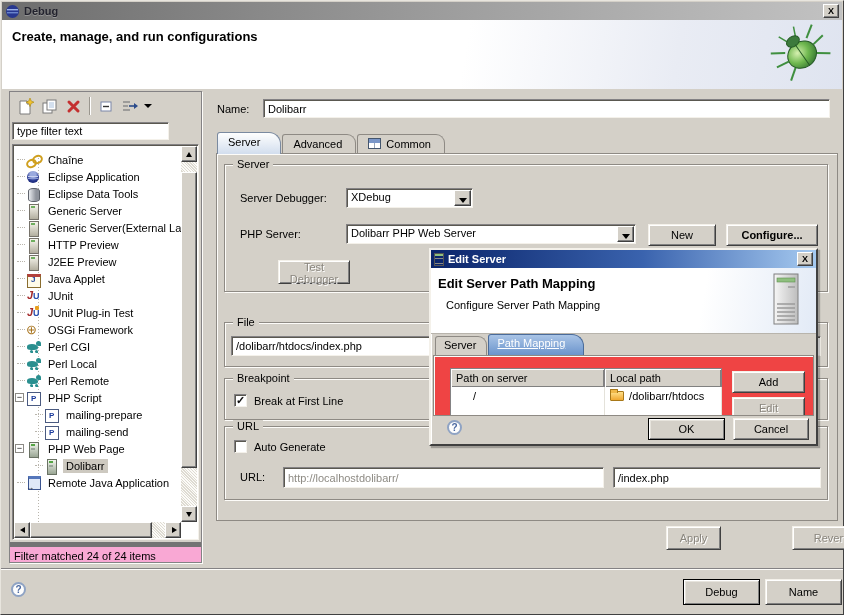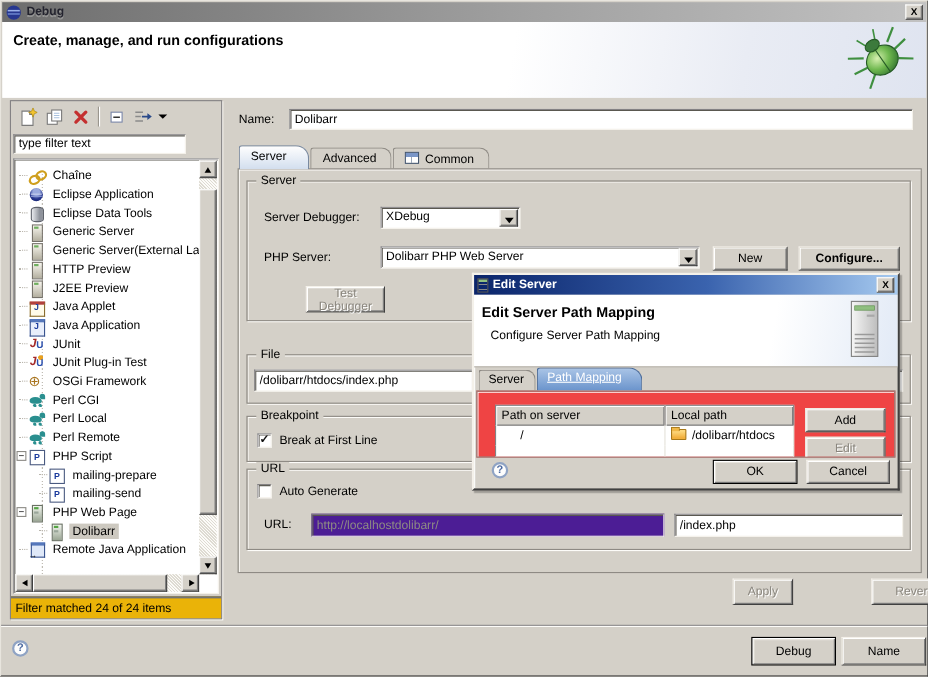--- a/index.html
+++ b/index.html
@@ -28,21 +28,21 @@
 
   
   .btn { background:#d4d0c8; border:1px solid; border-color:#f4f1ea #404040 #404040 #f4f1ea;
     box-shadow: inset 1px 1px 0 #fff, inset -1px -1px 0 #808080;
     font-family: inherit; font-size:11px; text-align:center; color:#000; }
   .btn.default { border:1px solid #000; box-shadow: inset 1px 1px 0 #fff, inset -1px -1px 0 #808080, inset 2px 2px 0 #e7e4dd; }
   .btn.disabled { color:#8a867e; text-shadow:1px 1px 0 #fff; }
   .sunken { background:#fff; border:1px solid; border-color:#848284 #f4f1ea #f4f1ea #848284;
     box-shadow: inset 1px 1px 0 #5a5850; }
   input.field { font-family: inherit; font-size:11px; padding:1px 4px; outline:none; }
-  input.field:disabled { background:#4c1d95; color:#8e8b84; }
+  input.field:disabled { background:#ffffff; color:#8e8b84; }
   .group { position:absolute; border:1px solid #8e8a84; box-shadow: 1px 1px 0 #fdfcf9, inset 1px 1px 0 #fdfcf9; }
   .group > .legend { position:absolute; top:-7px; left:8px; background:#d4d0c8; padding:0 4px; }
   .checkbox { display:inline-block; width:13px; height:13px; background:#fff; vertical-align:-2px;
     border:1px solid; border-color:#848284 #f4f1ea #f4f1ea #848284; box-shadow: inset 1px 1px 0 #5a5850;
     text-align:center; line-height:11px; font-size:11px; font-weight:bold; color:#111; }
   .checkbox::after { content:""; }
   .checkbox.checked::after { content:"\2713"; }
   .combo { position:absolute; height:20px; background:#fff; border:1px solid; border-color:#848284 #f4f1ea #f4f1ea #848284;
     box-shadow: inset 1px 1px 0 #5a5850; }
   .combo .cv { position:absolute; left:4px; top:2px; right:20px; white-space:nowrap; overflow:hidden; }
@@ -112,21 +112,21 @@
   .sb-btn { position:absolute; width:16px; height:16px; background:#d4d0c8; border:1px solid; border-color:#fff #404040 #404040 #fff;
     box-shadow: inset -1px -1px 0 #808080; }
   .sb-btn::after { content:""; position:absolute; }
   .sb-up { top:0; left:0; } .sb-up::after { left:4px; top:5px; border-left:3.5px solid transparent; border-right:3.5px solid transparent; border-bottom:5px solid #000; }
   .sb-down { bottom:0; left:0; } .sb-down::after { left:4px; top:5px; border-left:3.5px solid transparent; border-right:3.5px solid transparent; border-top:5px solid #000; }
   .sb-left { left:0; top:0; } .sb-left::after { left:5px; top:4px; border-top:3.5px solid transparent; border-bottom:3.5px solid transparent; border-right:5px solid #000; }
   .sb-right { right:0; top:0; } .sb-right::after { left:6px; top:4px; border-top:3.5px solid transparent; border-bottom:3.5px solid transparent; border-left:5px solid #000; }
   .sb-thumb { position:absolute; background:#d4d0c8; border:1px solid; border-color:#fff #404040 #404040 #fff; box-shadow: inset -1px -1px 0 #808080; }
   #vthumb { left:0; top:26px; width:16px; height:296px; }
   #hthumb { left:16px; top:0; height:16px; width:122px; }
-  #lp-status { position:absolute; left:0; right:0; bottom:0; height:20px; background:#eab308; border-top:2px solid #737373; padding:3px 4px; }
+  #lp-status { position:absolute; left:0; right:0; bottom:0; height:20px; background:#f9a8d4; border-top:5px solid #737373; padding:3px 4px; }
 
   
   #name-row { position:absolute; left:216px; top:98px; right:13px; display:flex; align-items:center; }
   #name-row .nlabel { width:46px; }
   #name-row input { flex:1; height:19px; }
   #main-tabs { position:absolute; left:216px; top:131px; height:22px; display:flex; align-items:flex-end; }
   .tab { position:relative; height:20px; padding:3px 13px 0 10px; background:#d4d0c8;
     border:1px solid #8e8a84; border-bottom:none; border-radius:3px 9px 0 0; margin-right:1px; white-space:nowrap; }
   .tab.active { height:22px; background:linear-gradient(#fefefe,#d2deee); border-color:#7a8aa0; z-index:3; border-radius:3px 12px 0 0; padding-right:20px; }
   .tab .tab-ico { display:inline-block; width:13px; height:11px; margin-right:5px; vertical-align:-1px;
@@ -333,27 +333,20 @@
             <span class="gutter" style="width: 12px;">
               <span class="stub"></span>
             </span>
             <span class="ti ti-applet"></span>
             <span class="lbl">Java Applet</span>
           </div>
           <div class="tree-item">
             <span class="gutter" style="width: 12px;">
               <span class="stub"></span>
             </span>
-            <span class="ti ti-java"></span>
-            <span class="lbl">Java Application</span>
-          </div>
-          <div class="tree-item">
-            <span class="gutter" style="width: 12px;">
-              <span class="stub"></span>
-            </span>
             <span class="ti ti-junit"></span>
             <span class="lbl">JUnit</span>
           </div>
           <div class="tree-item">
             <span class="gutter" style="width: 12px;">
               <span class="stub"></span>
             </span>
             <span class="ti ti-junit-plugin"></span>
             <span class="lbl">JUnit Plug-in Test</span>
           </div>

